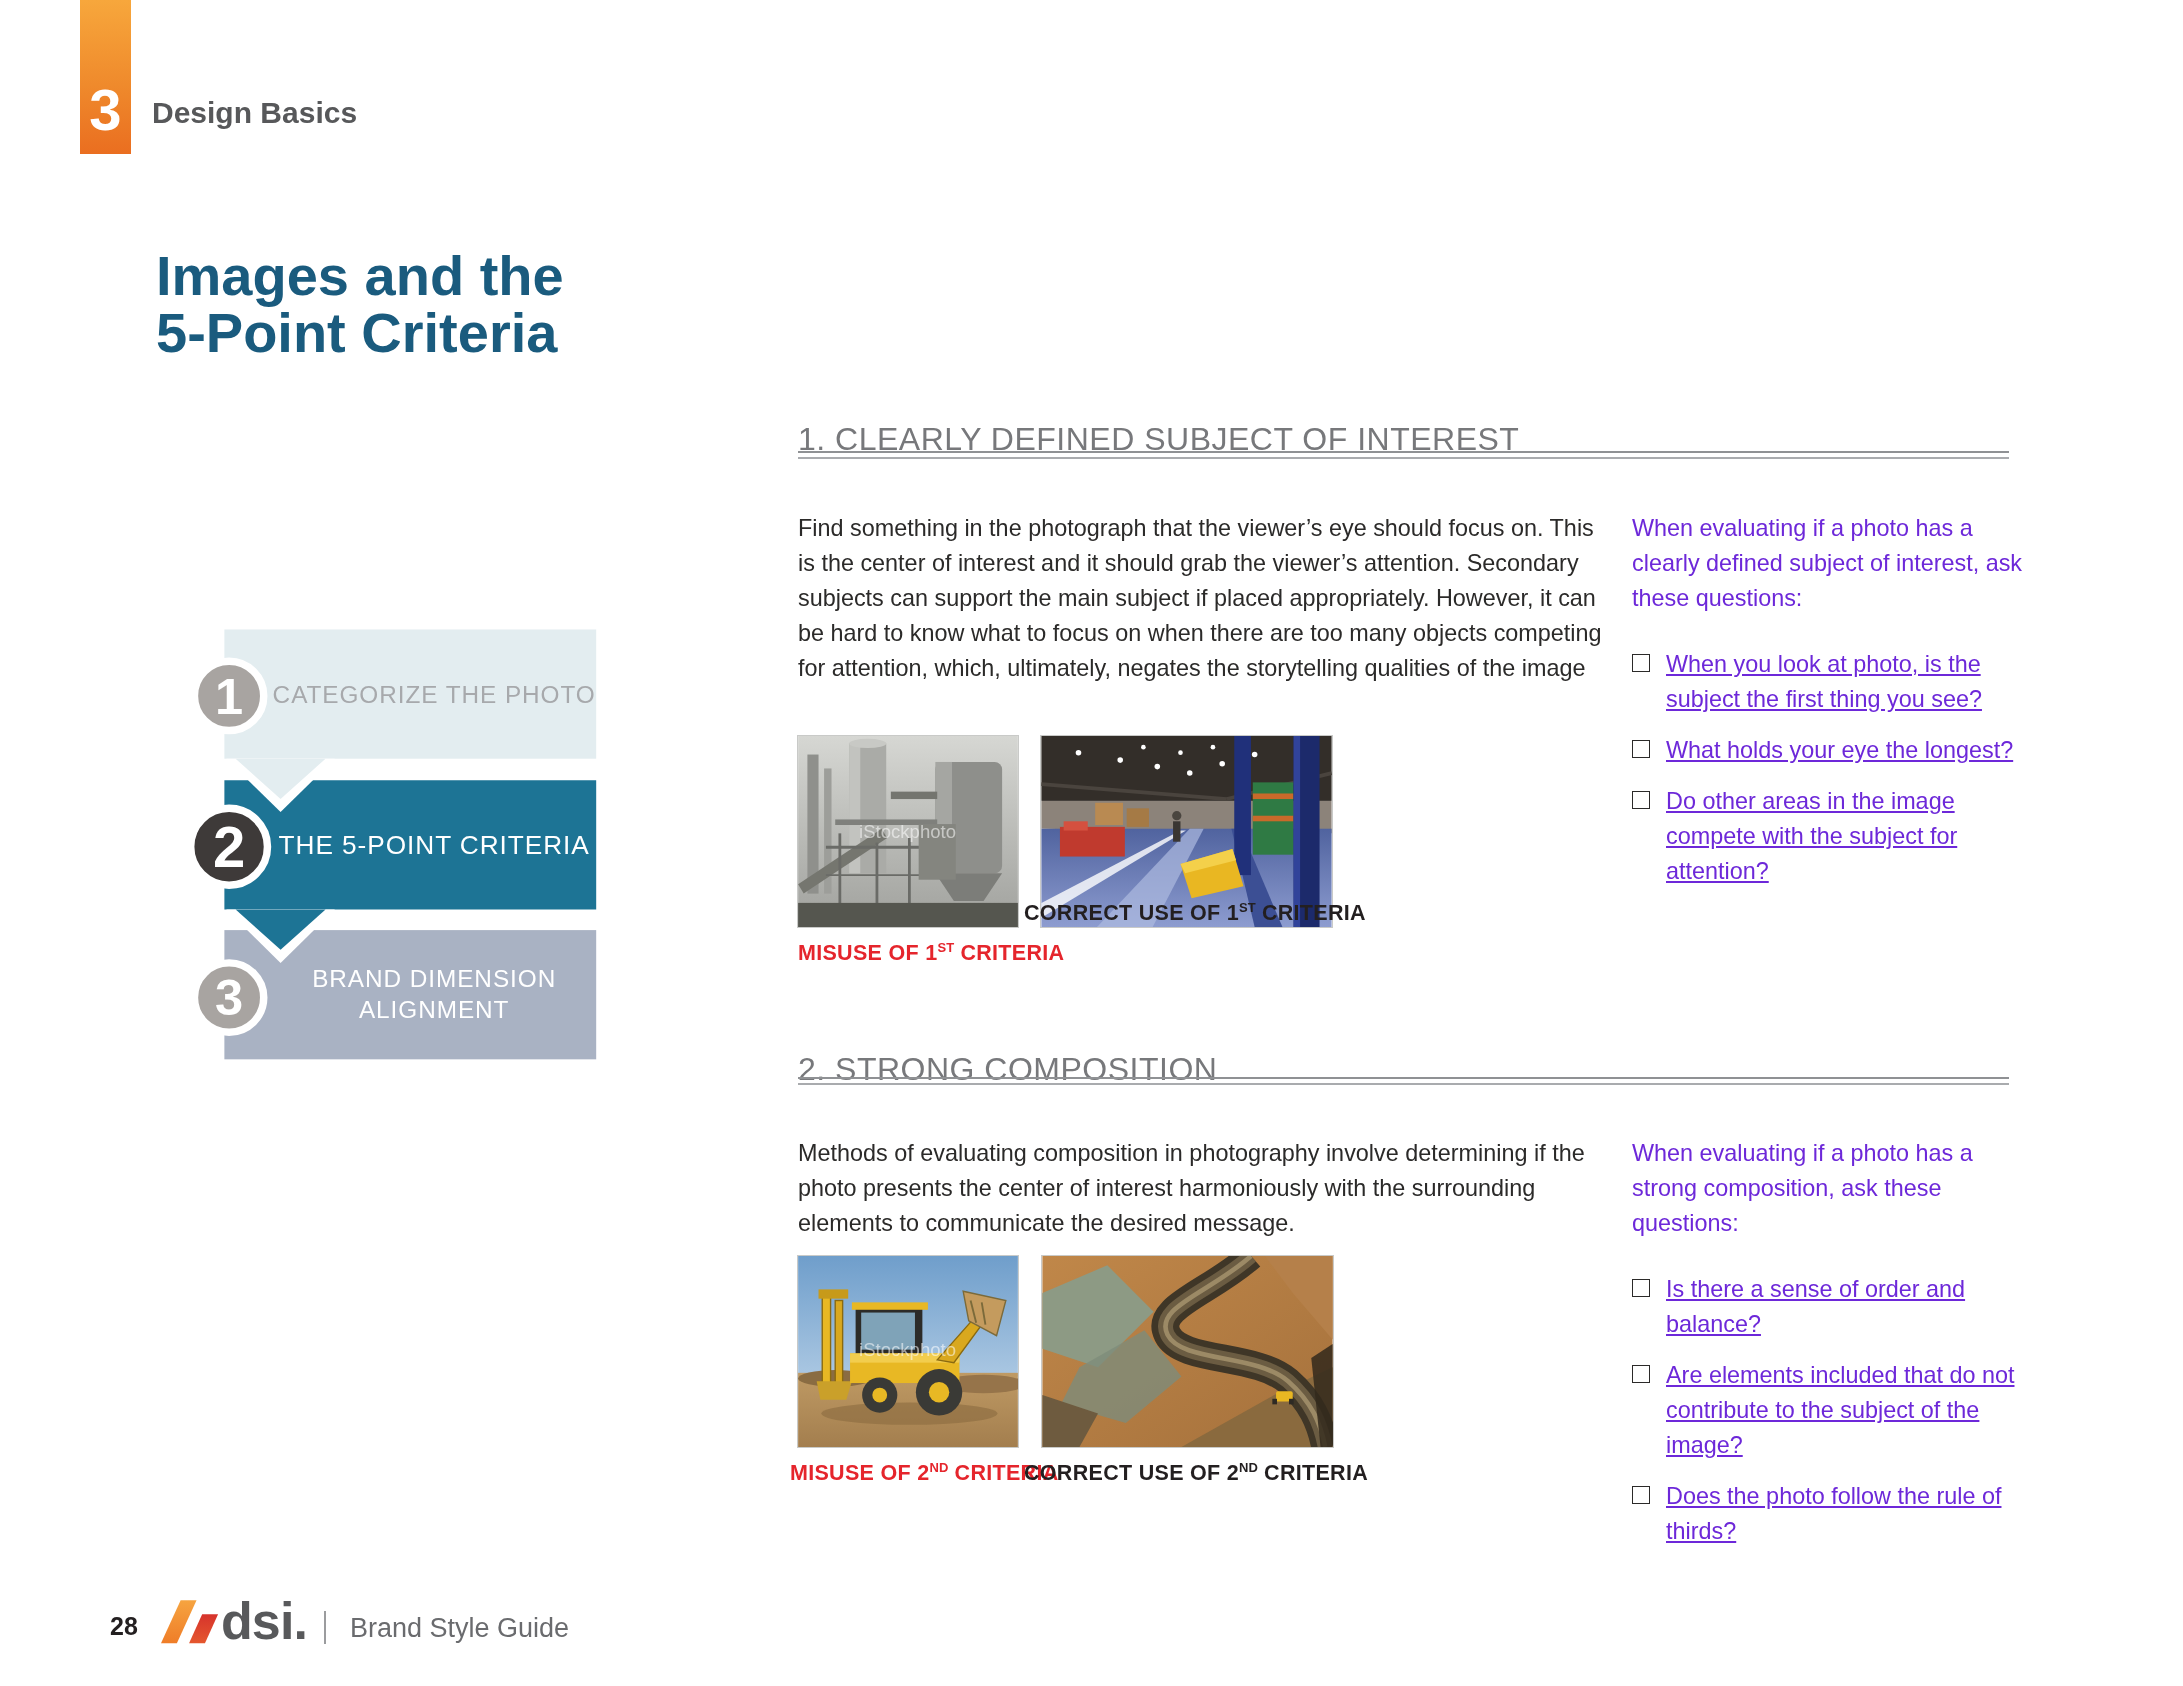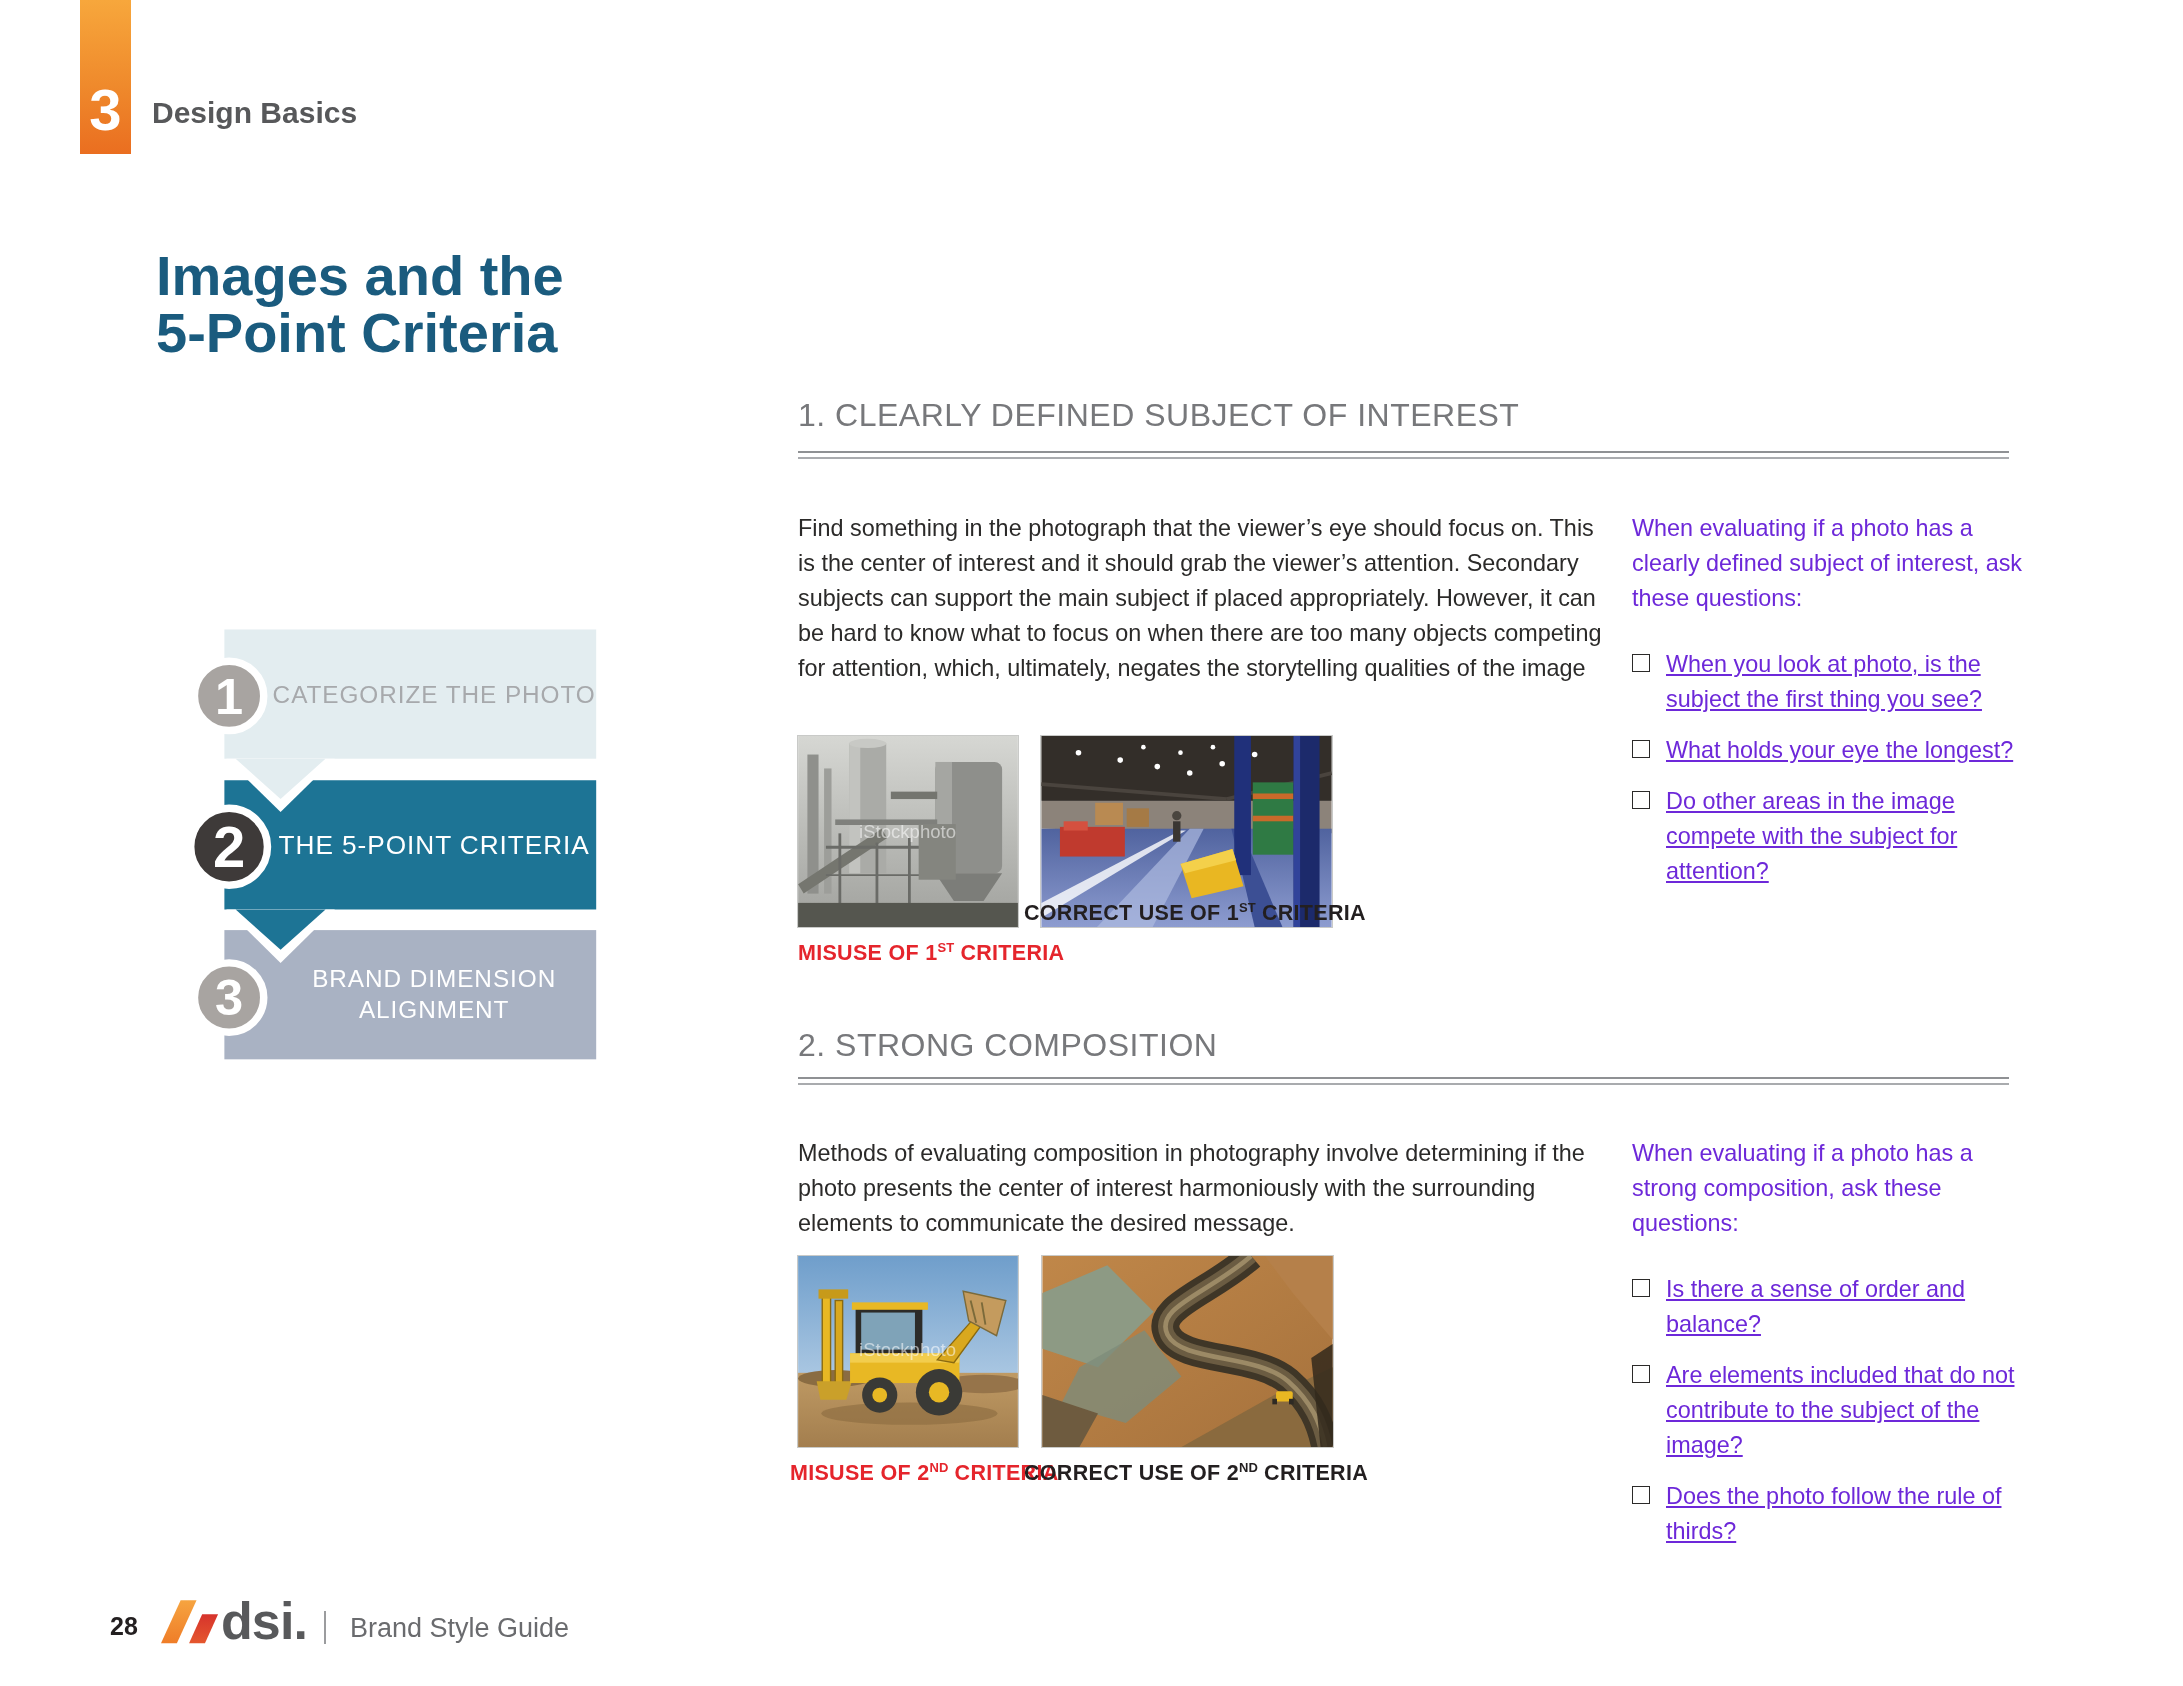--- a/index.html
+++ b/index.html
@@ -17,21 +17,21 @@
   }
   .chapter-tab .num { color:#fff; font-size:58px; font-weight:bold; line-height:1; }
   .chapter-title { position:absolute; left:152px; top:96px; font-size:30px; font-weight:bold; color:#57585a; }
   .page-title { position:absolute; left:156px; top:247px; font-size:56px; line-height:57px; font-weight:bold; color:#1a5b7e; }
 
   
   .stepper { position:absolute; left:112px; top:618px; width:487px; height:450px; }
   .stepper text { font-family:"Liberation Sans", sans-serif; }
 
   
-  .sec-heading { position:absolute; font-size:32px; letter-spacing:0.5px; color:#77787b; }
+  .sec-heading { position:absolute; font-size:32px; letter-spacing:0.5px; color:#77787b;margin-top:24px; }
   .rule { position:absolute; width:1211px; height:8.4px; border-top:2.8px solid #8f9194; border-bottom:2.8px solid #a9abae; }
   .body-col { position:absolute; width:808px; font-size:23.4px; line-height:35px; color:#2b2a29; }
   .side-col { position:absolute; width:395px; font-size:23.4px; line-height:35px; color:#6d28d9; }
   .side-col .qlist { margin-top:31px;text-decoration:underline; }
   .qitem { display:flex; margin-bottom:16px; }
   .qbox { flex:0 0 auto; width:18px; height:18px; border:1.9px solid #2b2a29; margin:6.6px 16px 0 0; background:#fff; }
   .qtext { flex:1 1 auto; }
 
   .photo { position:absolute; border:0.9px solid #c9cac8; }
   .caption { position:absolute; font-size:21.5px; font-weight:bold; letter-spacing:0.3px; }

